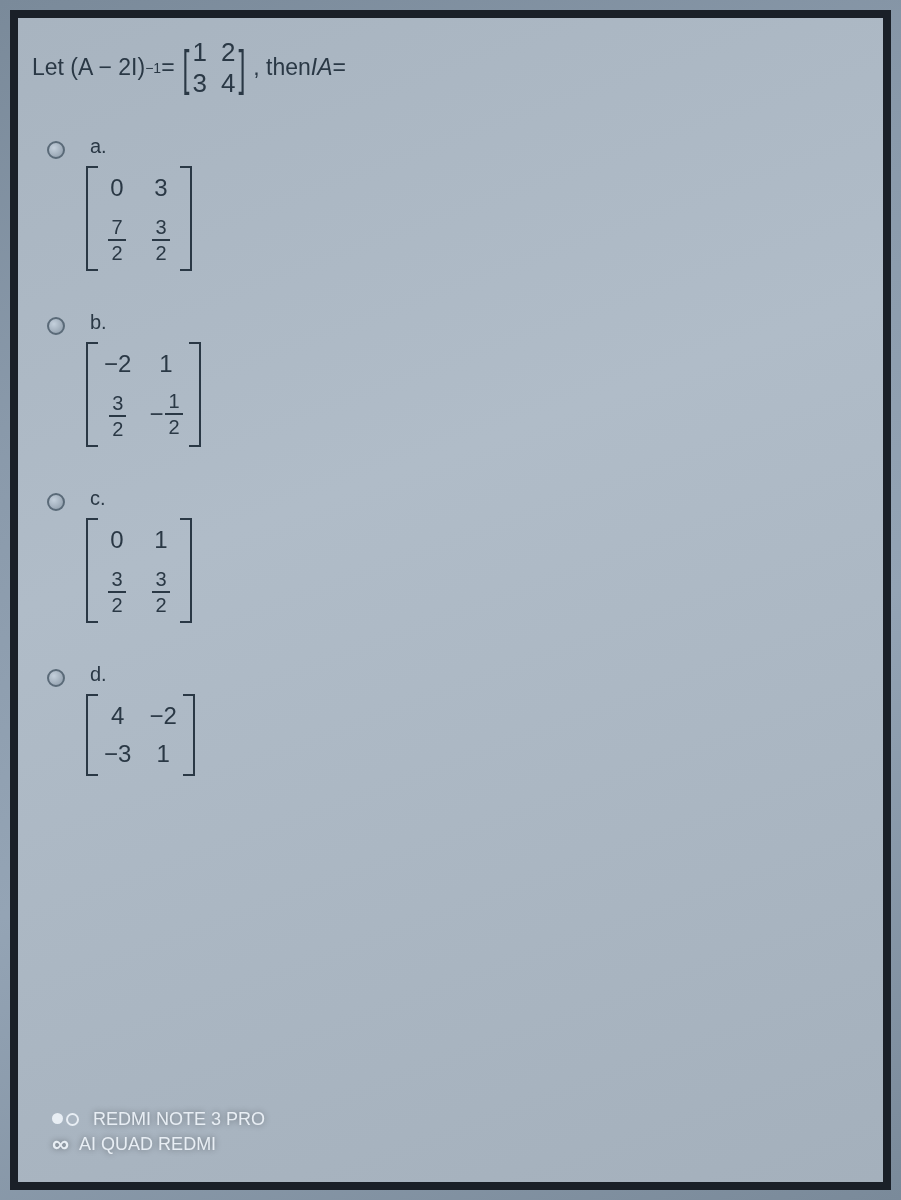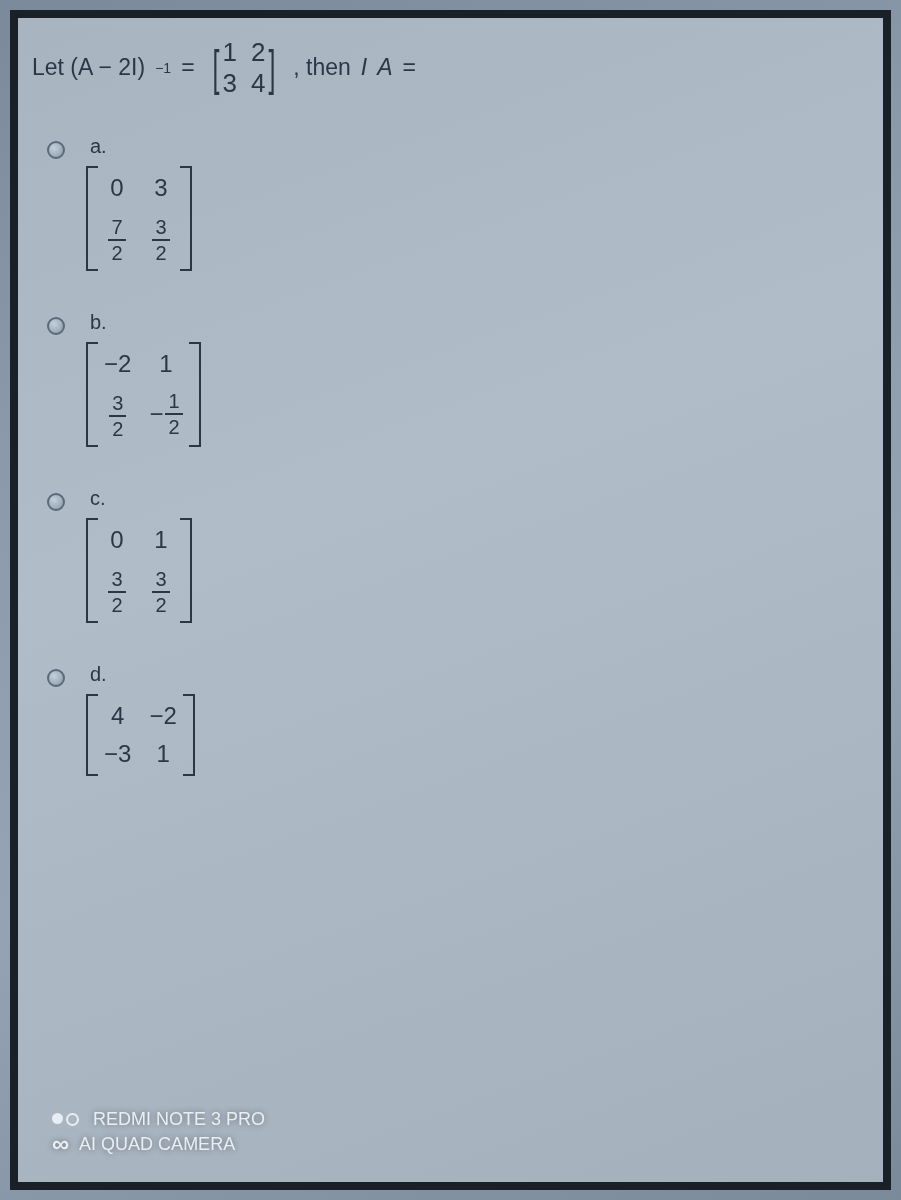--- a/index.html
+++ b/index.html
@@ -24,21 +24,21 @@
     background: linear-gradient(160deg, #a8b4c0 0%, #b0bcc8 40%, #a4b0bc 100%);
     padding: 20px 14px;
     box-sizing: border-box;
   }
   .question-text {
     font-size: 23px;
     color: #2a3845;
     display: flex;
     align-items: center;
     flex-wrap: wrap;
-    gap: 10px;
+    gap: 0;
     margin-bottom: 38px;
   }
   .eq-part { white-space: nowrap; }
   .sup { font-size: 14px; vertical-align: super; }
   .italic { font-style: italic; }
   .bracket-matrix {
     display: inline-flex;
     align-items: center;
     font-size: 28px;
     color: #2a3845;
@@ -274,17 +274,17 @@
 <div class="watermark">
   <div class="row">
     <span class="dots">
       <span class="dot-f"></span>
           <span class="dot-o"></span>
     </span>
     <span>REDMI NOTE 3 PRO</span>
   </div>
   <div class="row">
     <span class="infinity">∞</span>
-    <span>AI QUAD CAMERA</span>
+    <span>AI QUAD REDMI</span>
   </div>
 </div>
 
 </div>
 
 </body></html>

